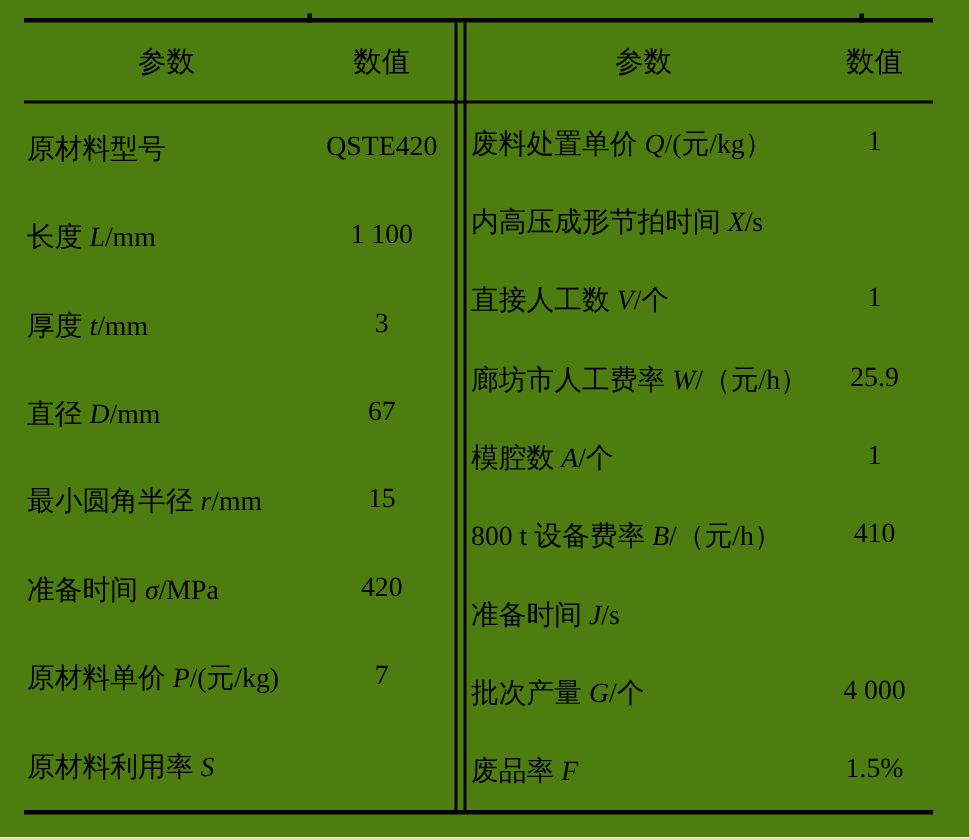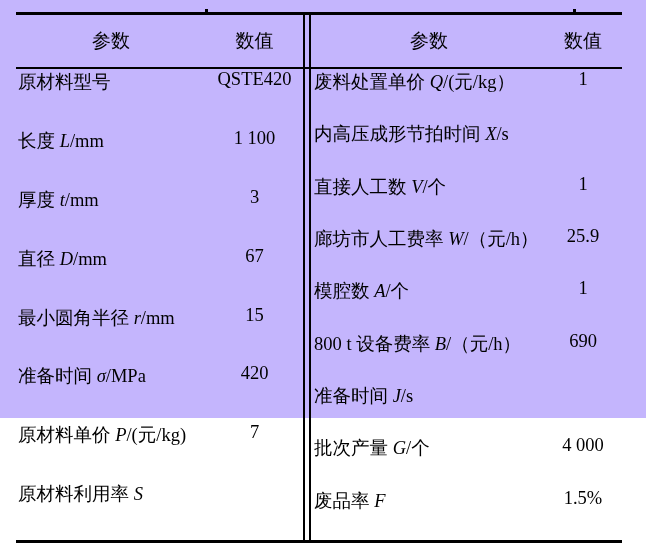--- a/index.html
+++ b/index.html
@@ -3,21 +3,21 @@
 <meta charset="utf-8">
 <style>
   * { margin: 0; padding: 0; box-sizing: border-box; }
   html, body {
     width: 646px; height: 559px;
     background: #ffffff;
     font-family: "Liberation Serif", "DejaVu Serif", serif;
     color: #000000;
     overflow: hidden;
   }
-  .page { position: relative; width: 646px; height: 418px; background: #c4b5fd; }
+  .page { position: relative; width: 646px; height: 558px; background: #4d7c0f; }
 
   .ptable {
     position: absolute;
     left: 16px; top: 12px;
     width: 606px; height: 531px;
     border-top: 3px solid #000;
     border-bottom: 3px solid #000;
     display: flex;
     flex-direction: column;
   }
@@ -57,21 +57,21 @@
   .band { display: flex; width: 100%; height: 100%; }
 
   .half { display: flex; flex-direction: column; }
   .half.left  { width: 287px; }
   .half.gap   { width: 8px; flex: none; }
   .half.right { width: 311px; }
 
   .trow {
     flex: 1;
     display: flex;
-    align-items: flex-start;
+    align-items: center;
     font-size: 18.5px;
   }
   .hrow {
     display: flex;
     align-items: center;
     width: 100%; height: 100%;
   }
   .cell.param { flex: 1; text-align: left; padding-left: 2px; white-space: nowrap; overflow: hidden; }
   .hrow .cell.param { text-align: center; padding-left: 0; }
   .cell.value { text-align: center; white-space: nowrap; }
@@ -159,21 +159,21 @@
             <div class="trow">
               <div class="cell param"><span>廊坊市人工费率 </span><span class="var">W</span><span>/（元/h）</span></div>
               <div class="cell value">25.9</div>
             </div>
             <div class="trow">
               <div class="cell param"><span>模腔数 </span><span class="var">A</span><span>/个</span></div>
               <div class="cell value">1</div>
             </div>
             <div class="trow">
               <div class="cell param"><span>800 t 设备费率 </span><span class="var">B</span><span>/（元/h）</span></div>
-              <div class="cell value">690</div>
+              <div class="cell value">410</div>
             </div>
             <div class="trow">
               <div class="cell param"><span>准备时间 </span><span class="var">J</span><span>/s</span></div>
             </div>
             <div class="trow">
               <div class="cell param"><span>批次产量 </span><span class="var">G</span><span>/个</span></div>
               <div class="cell value">4 000</div>
             </div>
             <div class="trow">
               <div class="cell param"><span>废品率 </span><span class="var">F</span><span></span></div>

